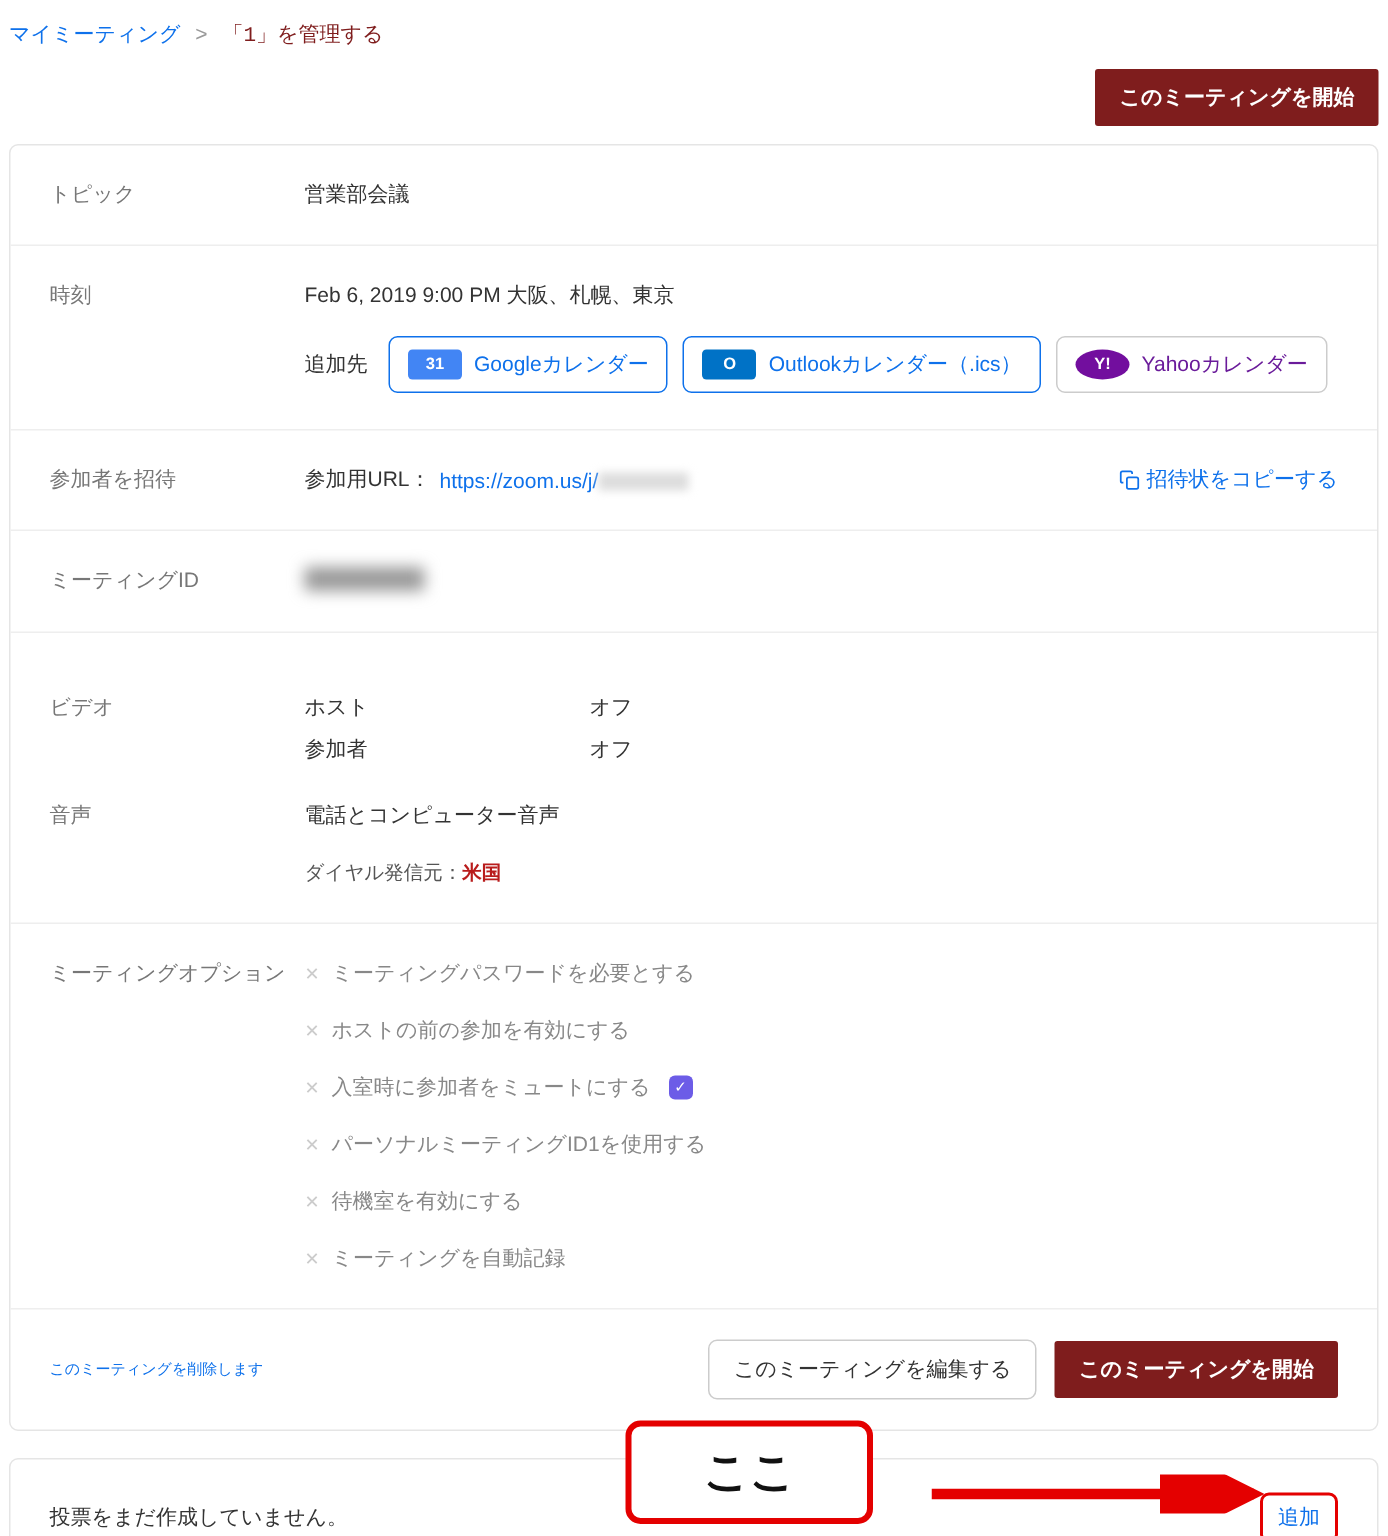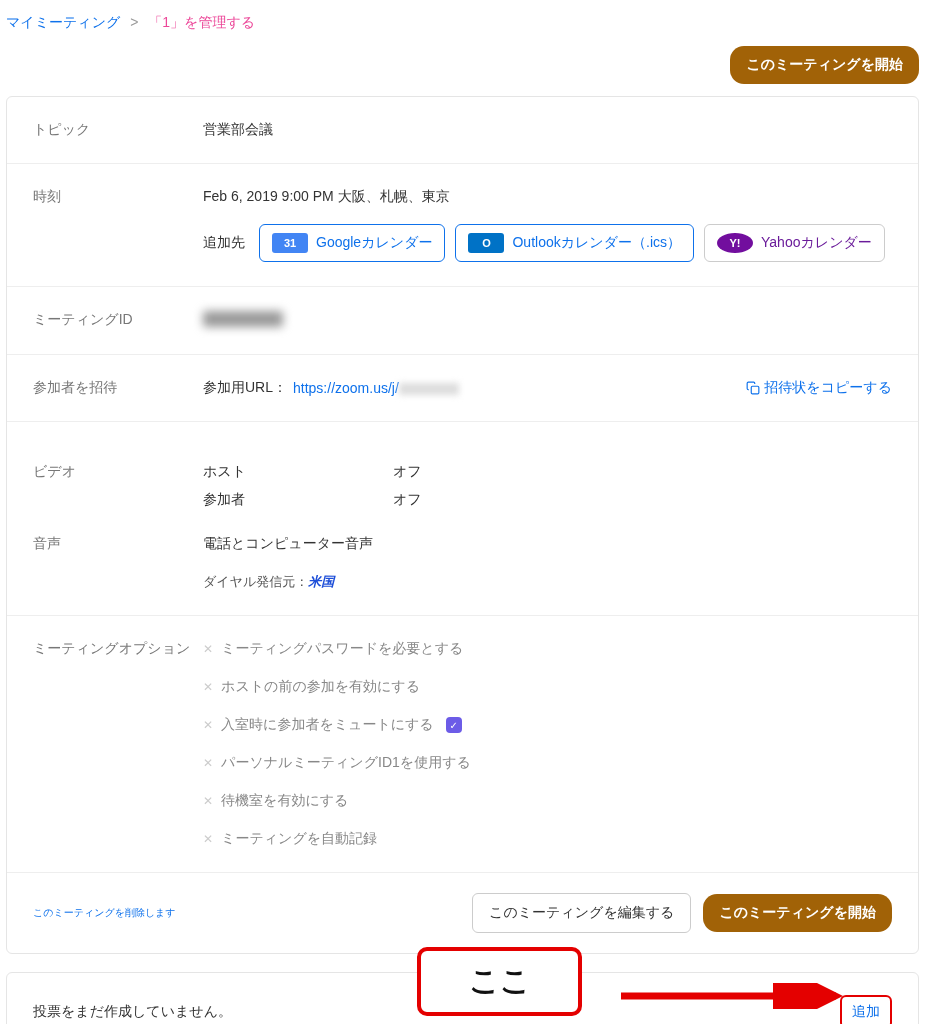--- a/index.html
+++ b/index.html
@@ -1,22 +1,22 @@
 <!DOCTYPE html>
 <html><head>
 <meta charset="utf-8">
 <style>
 * { box-sizing: border-box; margin: 0; padding: 0; }
 body { font-family: -apple-system, BlinkMacSystemFont, "Segoe UI", sans-serif; background: #fff; width: 925px; font-size: 14px; color: #333; }
 .breadcrumb { padding: 14px 6px; font-size: 14px; }
 .breadcrumb a { color: #0e71eb; text-decoration: none; }
 .breadcrumb .sep { color: #999; margin: 0 6px; }
-.breadcrumb .current { color: #ec4899; }
+.breadcrumb .current { color: #7f1d1d; font-family: Liberation Mono, monospace; }
 .top-start { display: flex; justify-content: flex-end; padding: 0 6px 12px 0; }
-.btn-primary { background: #a16207; color: #fff; border: none; padding: 10px 16px; border-radius: 14px; font-size: 14px; font-weight: 600; cursor: pointer; }
+.btn-primary { background: #7f1d1d; color: #fff; border: none; padding: 10px 16px; border-radius: 2px; font-size: 14px; font-weight: 600; cursor: pointer; }
 .btn-secondary { background: #fff; color: #333; border: 1px solid #ccc; padding: 10px 16px; border-radius: 6px; font-size: 14px; cursor: pointer; }
 .card { border: 1px solid #e5e5e5; border-radius: 6px; margin: 0 6px 18px 6px; }
 .section { display: flex; padding: 24px 26px; border-bottom: 1px solid #eee; }
 .section:last-child { border-bottom: none; }
 .label-col { width: 170px; color: #777; font-size: 14px; flex-shrink: 0; }
 .value-col { flex: 1; color: #333; font-size: 14px; }
 .addto-row { display: flex; align-items: center; gap: 10px; margin-top: 18px; text-align: right; }
 .addto-label { color: #333; margin-right: 4px; }
 .cal-btn { display: inline-flex; align-items: center; gap: 8px; padding: 8px 12px; border: 1px solid #0e71eb; border-radius: 6px; background: #fff; color: #0e71eb; font-size: 14px; cursor: pointer; text-decoration: none; }
 .cal-btn.yahoo { border-color: #ccc; color: #6a1b9a; }
@@ -27,21 +27,21 @@
 .blur { filter: blur(5px); background: #999; color: transparent; display: inline-block; width: 80px; height: 16px; border-radius: 2px; }
 .invite-row { display: flex; align-items: center; width: 100%; }
 .invite-label { color: #333; margin-right: 6px; }
 .invite-url { color: #0e71eb; text-decoration: none; }
 .blur-inline { display: inline-block; width: 60px; height: 12px; background: #ddd; filter: blur(3px); vertical-align: middle; }
 .copy-link { color: #0e71eb; cursor: pointer; display: inline-flex; align-items: center; gap: 4px; margin-left: auto; }
 .video-grid { display: grid; grid-template-columns: 190px auto; row-gap: 10px; }
 .video-grid .vlabel { color: #333; }
 .video-grid .vval { color: #333; }
 .audio-sub { color: #555; font-size: 13px; margin-top: 20px; }
-.audio-sub b { color: #1d4ed8; font-style: italic; }
+.audio-sub b { color: #b91c1c; }
 .opt-list { display: flex; flex-direction: column; gap: 20px; }
 .opt-item { color: #888; display: flex; align-items: center; gap: 8px; }
 .opt-x { color: #ccc; font-size: 12px; }
 .badge-purple { display: inline-flex; width: 16px; height: 16px; background: #6c5ce7; color: #fff; border-radius: 4px; font-size: 10px; align-items: center; justify-content: center; margin-left: 4px; }
 .footer-actions { display: flex; align-items: center; padding: 20px 26px; gap: 12px; }
 .footer-actions .delete-link { color: #0e71eb; cursor: pointer; font-size: 10px; }
 .footer-actions .spacer { flex: 1; }
 .poll-card { border: 1px solid #e5e5e5; border-radius: 6px; margin: 0 6px; padding: 22px 26px; display: flex; align-items: center; position: relative; }
 .poll-text { color: #333; font-size: 14px; }
 .add-btn { color: #0e71eb; border: 2px solid #e40000; border-radius: 6px; padding: 6px 10px; font-size: 14px; cursor: pointer; background: #fff; margin-left: auto; }
@@ -85,37 +85,37 @@
         </a>
         <a class="cal-btn yahoo">
           <span class="cal-icon ycal-icon">Y!</span>
           <span>Yahooカレンダー</span>
         </a>
       </div>
     </div>
   </div>
 
   <div class="section">
-    <div class="label-col">ミーティングID</div>
-    <div class="value-col"><span class="blur"></span></div>
-  </div>
-
-  <div class="section">
     <div class="label-col">参加者を招待</div>
     <div class="value-col invite-row">
       <span class="invite-label">参加用URL：</span>
       <a class="invite-url" href="#"><span>https://zoom.us/j/</span><span class="blur-inline"></span></a>
       <span class="copy-link">
         <svg class="copy-icon-svg" viewBox="0 0 24 24" fill="none" stroke="#0e71eb" stroke-width="2">
             <rect x="9" y="9" width="13" height="13" rx="2"></rect>
             <path d="M5 15H4a2 2 0 0 1-2-2V4a2 2 0 0 1 2-2h9a2 2 0 0 1 2 2v1"></path>
           </svg>
         <span>招待状をコピーする</span>
       </span>
     </div>
+  </div>
+
+  <div class="section">
+    <div class="label-col">ミーティングID</div>
+    <div class="value-col"><span class="blur"></span></div>
   </div>
 
   <div class="section" style="flex-direction:column; gap:0;">
     <div style="display:flex;margin-top:17px;">
       <div class="label-col">ビデオ</div>
       <div class="value-col">
         <div class="video-grid">
           <div class="vlabel">ホスト</div>
           <div class="vval">オフ</div>
           <div class="vlabel">参加者</div>

